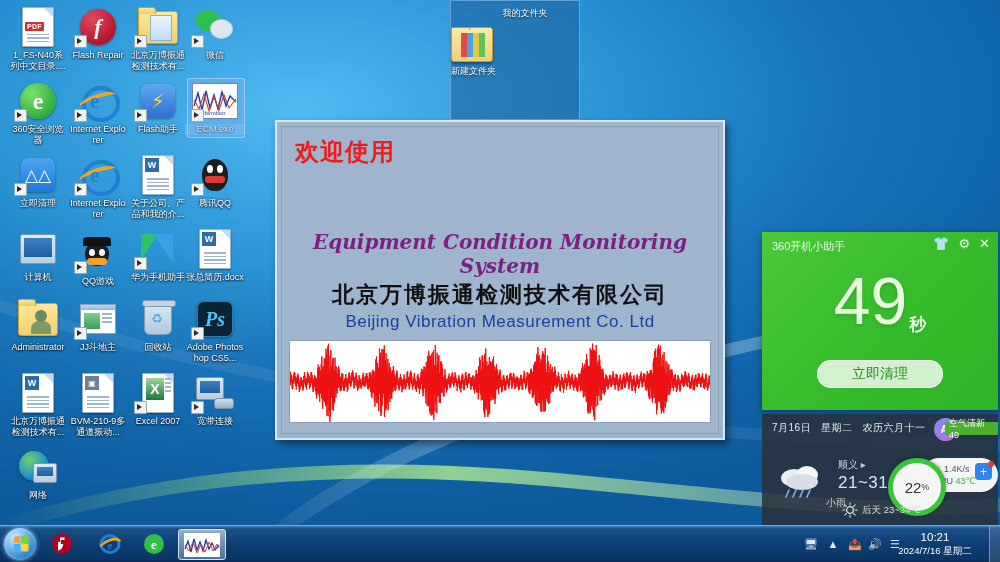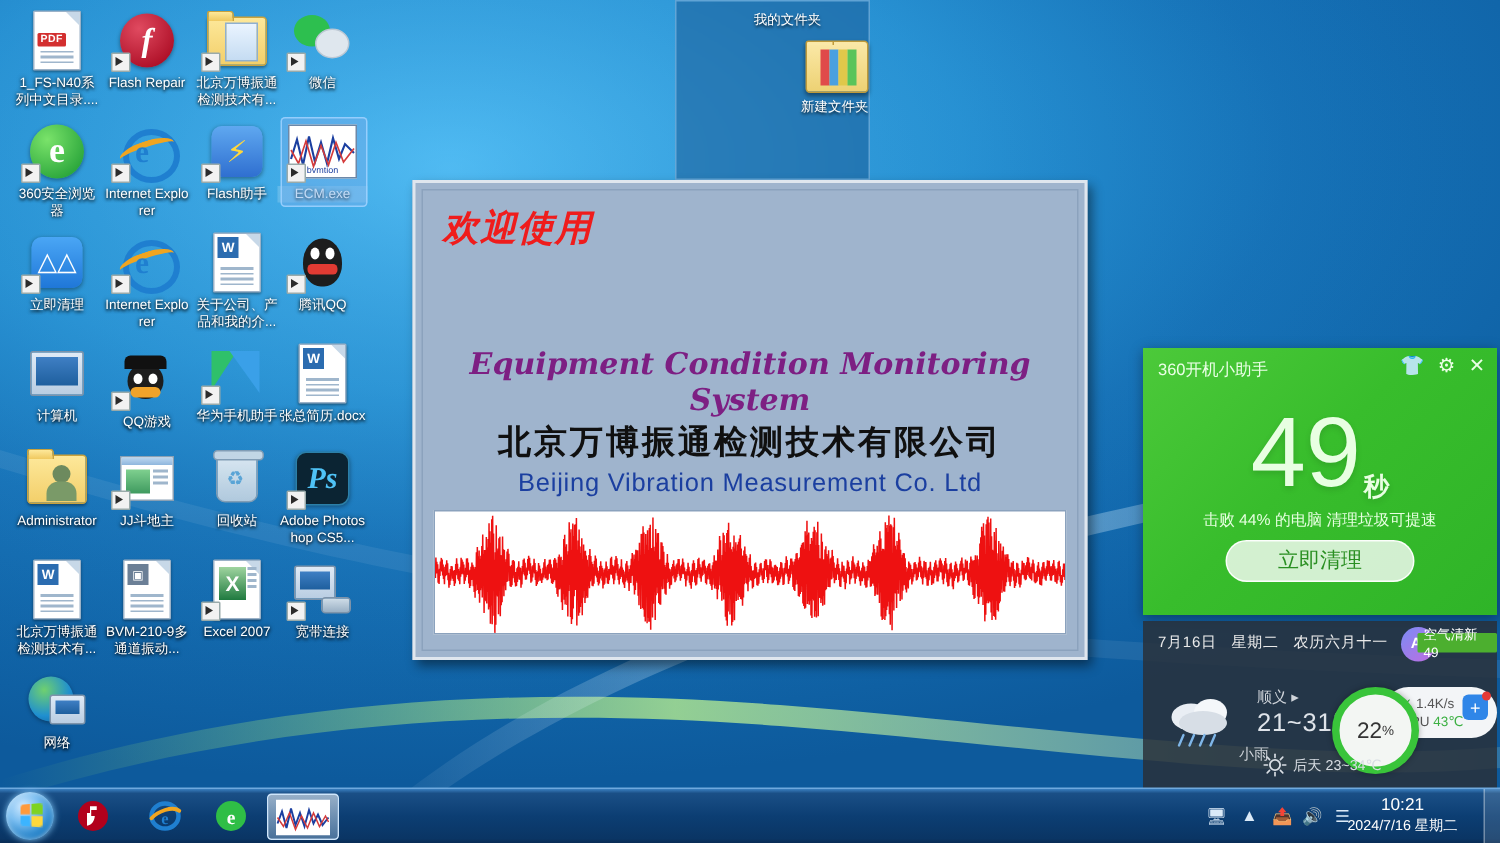--- a/index.html
+++ b/index.html
@@ -71,41 +71,41 @@
   .wavebox{width:44px;height:34px;background:#fff;border:1px solid #6d88a8;overflow:hidden;position:relative;}
 
   
   #folder-popup{
     position:absolute;left:450px;top:0;width:128px;height:118px;
     background:rgba(28,92,152,.55);border:1px solid rgba(150,200,240,.55);
     backdrop-filter:blur(2px);
   }
   #folder-popup .fp-title{color:#fff;font-size:9px;text-align:center;padding-top:6px;
     text-shadow:0 1px 2px rgba(0,0,0,.8);padding-left:20px;}
-  #folder-popup .fp-body{display:flex;flex-direction:column;align-items:flex-end;margin-top:7px;}
+  #folder-popup .fp-body{display:flex;flex-direction:column;align-items:flex-start;margin-top:7px;}
   #folder-popup .fp-name{color:#fff;font-size:9px;margin-top:3px;text-shadow:0 1px 2px rgba(0,0,0,.8);}
   .folder-color{width:40px;height:33px;background:linear-gradient(#fbe9a8,#edd173);border:1px solid #bf9a3a;
     border-radius:2px 3px 3px 3px;position:relative;box-shadow:0 2px 3px rgba(0,0,0,.4);overflow:hidden;}
   .folder-color:before{content:"";position:absolute;left:-1px;top:-5px;width:17px;height:6px;
     background:#fbe9a8;border:1px solid #bf9a3a;border-bottom:none;border-radius:2px 3px 0 0;}
   .folder-color .sw{position:absolute;left:9px;top:5px;width:26px;height:24px;}
   .folder-color .sw i{display:inline-block;width:6px;height:24px;}
   #folder-popup .fp-strip{position:absolute;left:0;right:0;bottom:-12px;height:10px;background:rgba(28,92,152,.5);}
 
   
   #splash{
     position:absolute;left:275px;top:120px;width:450px;height:320px;
     background:#9fb4cd;border:2px solid #dfe6ee;
     box-shadow:3px 4px 7px rgba(0,0,0,.45);
     box-sizing:border-box;
   }
   #splash .inner{position:absolute;inset:4px;border:1px solid #8ba2bd;box-sizing:border-box;}
   .welcome{
     position:absolute;left:18px;top:14px;color:#ef1c1c;font-size:24px;font-weight:bold;
-    font-style:italic;font-family:"DejaVu Serif","Liberation Serif",serif;letter-spacing:1px;
+    font-family:"DejaVu Serif","Liberation Serif",serif;letter-spacing:1px;
   }
   .main-cn{
     position:absolute;left:0;right:0;top:58px;text-align:center;color:#1414e0;
     font-size:38px;font-weight:bold;letter-spacing:7px;
     font-family:"DejaVu Serif","Liberation Serif",serif;
   }
   .main-en{
     position:absolute;left:0;right:0;top:108px;text-align:center;color:#7d1f83;
     font-size:20px;font-weight:bold;font-style:italic;
     font-family:"DejaVu Serif","Liberation Serif",serif;
@@ -545,21 +545,20 @@
 <div id="widget-360">
   <div class="w-title">360开机小助手</div>
   <div class="w-icons">
     <span>👕</span>
     <span>⚙</span>
     <span>✕</span>
   </div>
   <div class="big">
     <span>49</span><small>秒</small>
   </div>
-  <div class="sub">击败 44% 的电脑 清理垃圾可提速</div>
   <div class="cta">立即清理</div>
 </div>
 
 <div id="widget-weather">
   <div class="wx-top">
     <span>7月16日</span>&nbsp;&nbsp;
     <span>星期二</span>&nbsp;&nbsp;
     <span>农历六月十一</span>
   </div>
   <div class="wx-ai">AI</div>

